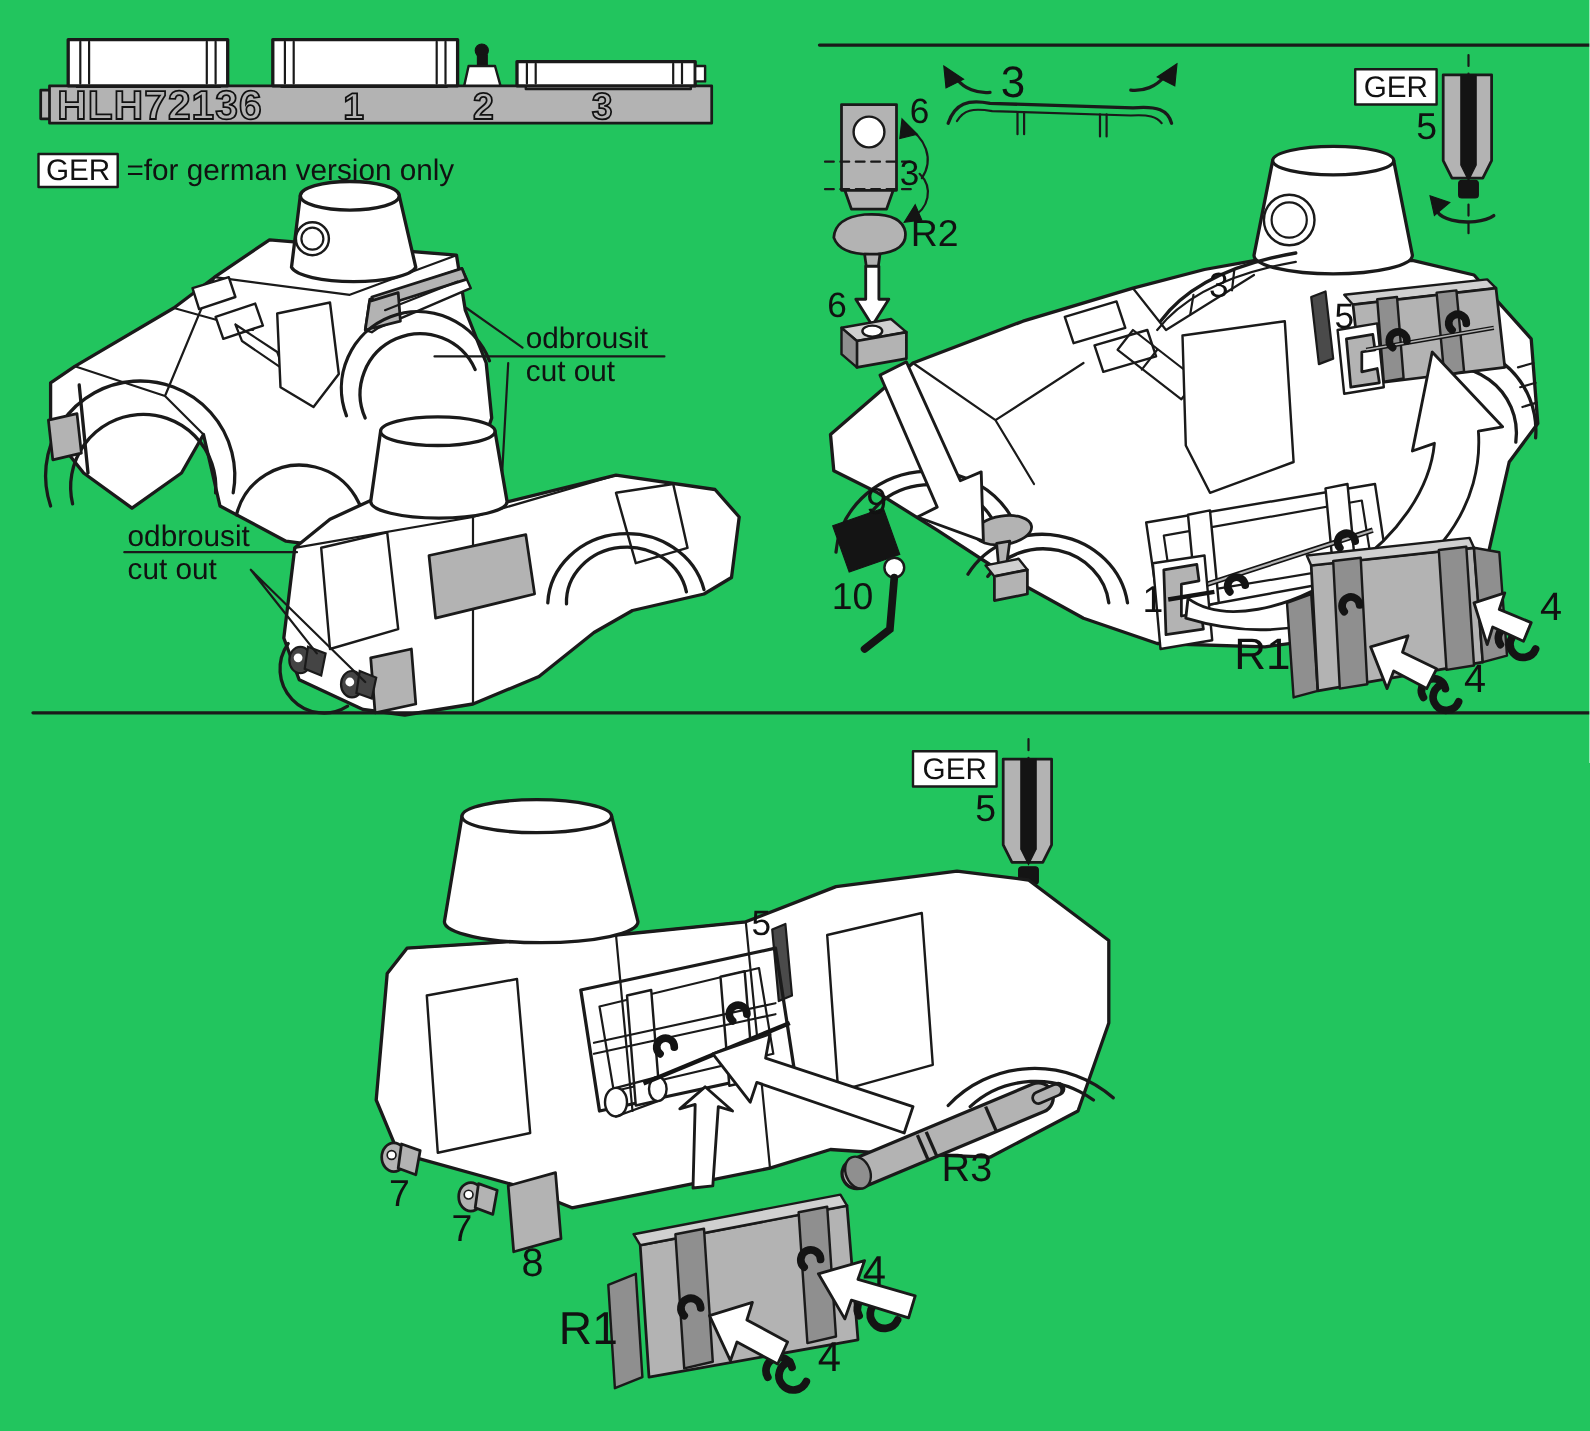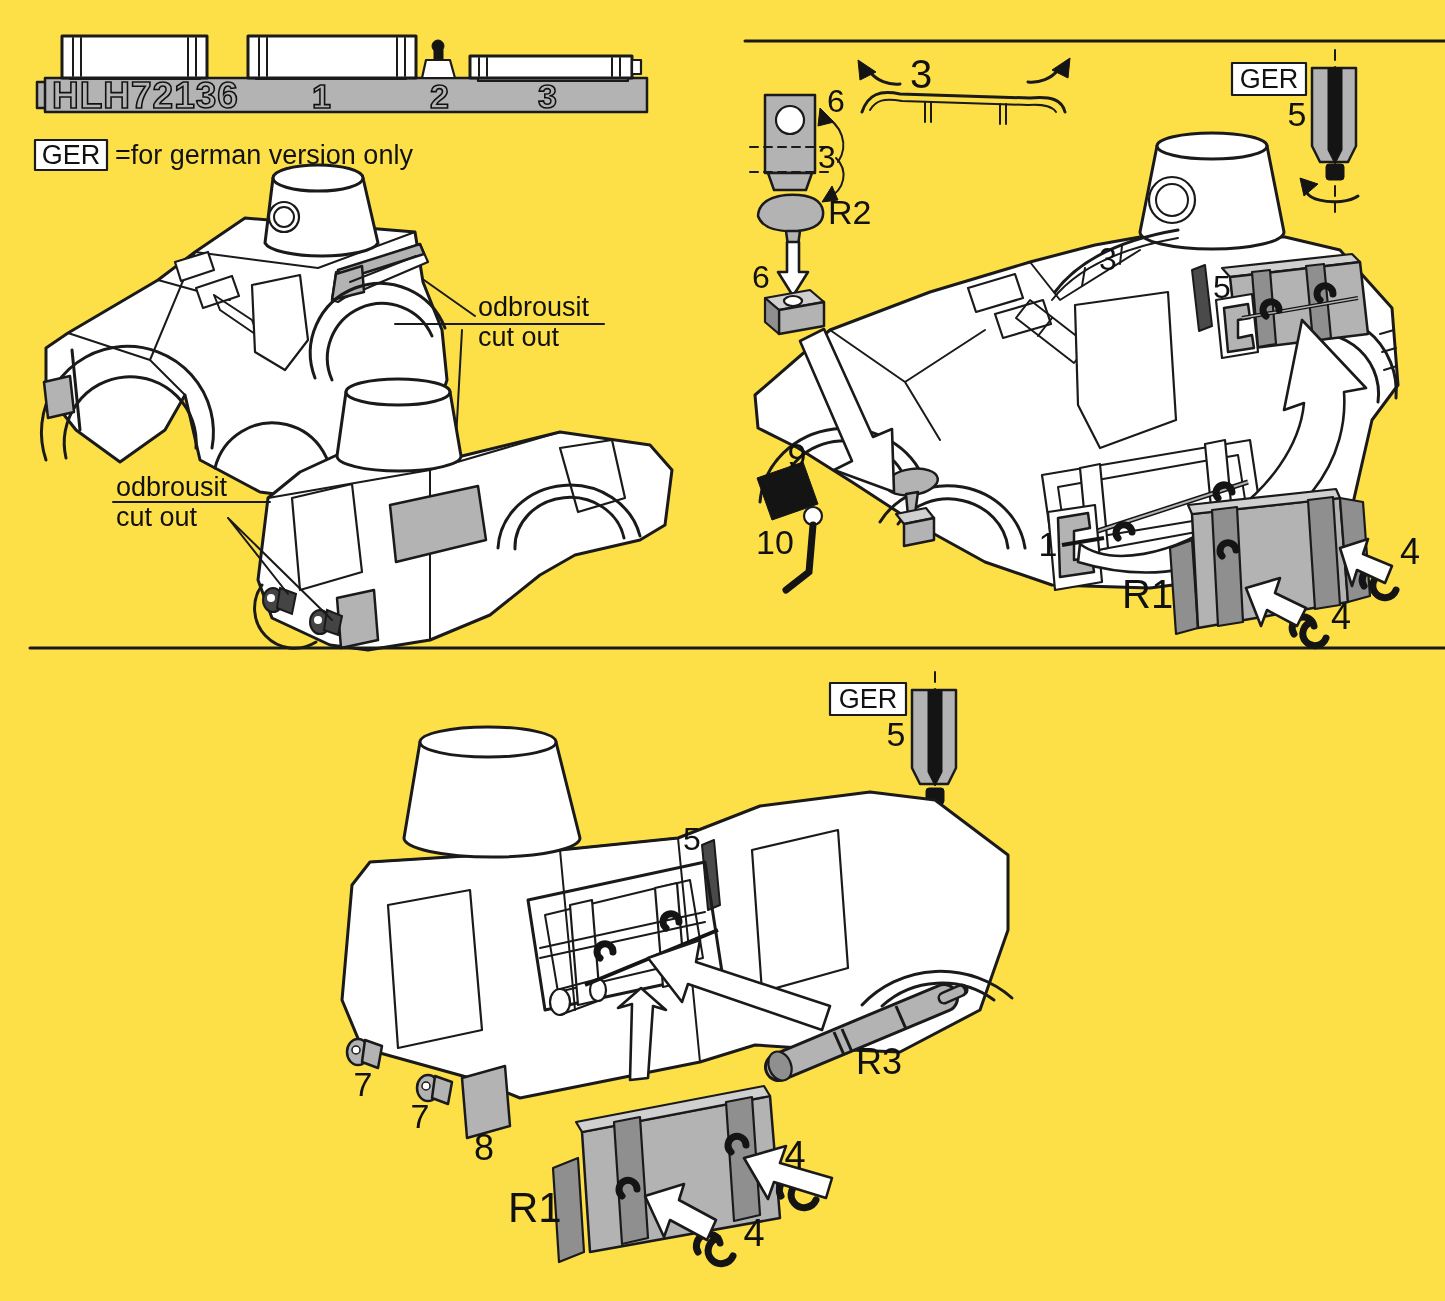--- a/index.html
+++ b/index.html
@@ -1,16 +1,16 @@
 <!DOCTYPE html>
 <html><head>
 <meta charset="utf-8">
 <style>
   html,body{margin:0;padding:0;background:#fff;}
-  #sheet{position:relative;width:1445px;height:1301px;background:#fde047;overflow:hidden;}
+  #sheet{position:relative;width:1445px;height:1301px;background:#22c55e;overflow:hidden;}
   svg{position:absolute;left:0;top:0;}
   .ln{fill:none;stroke:#1a1a1a;stroke-width:3;stroke-linejoin:round;stroke-linecap:round;}
   .ln2{fill:none;stroke:#1a1a1a;stroke-width:2;stroke-linejoin:round;stroke-linecap:round;}
   .lnw{fill:#ffffff;stroke:#1a1a1a;stroke-width:3;stroke-linejoin:round;}
   .lnw2{fill:#ffffff;stroke:#1a1a1a;stroke-width:2.2;stroke-linejoin:round;}
   .gray{fill:#b3b3b3;stroke:#1a1a1a;stroke-width:2.5;stroke-linejoin:round;}
   .gray2{fill:#8f8f8f;stroke:#1a1a1a;stroke-width:2.2;stroke-linejoin:round;}
   .grayl{fill:#d0d0d0;stroke:#1a1a1a;stroke-width:2.2;stroke-linejoin:round;}
   .dk{fill:#4a4a4a;stroke:#1a1a1a;stroke-width:2;stroke-linejoin:round;}
   .blk{fill:#141414;stroke:#141414;stroke-width:1;}

